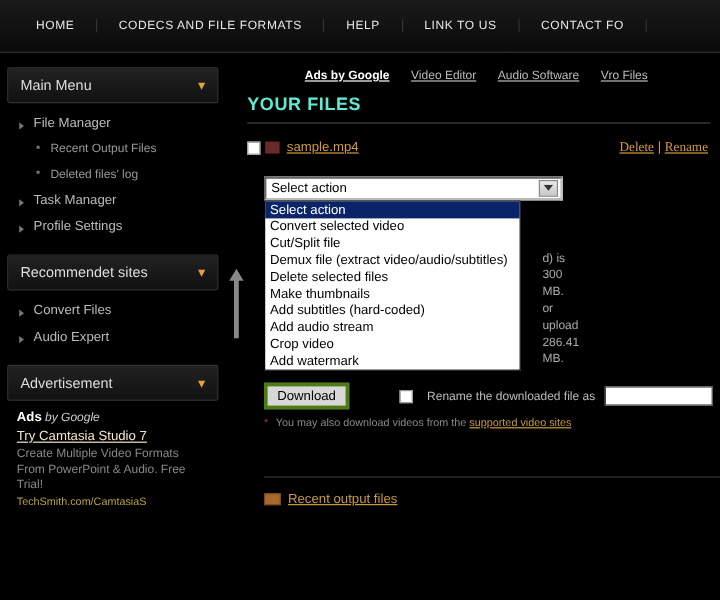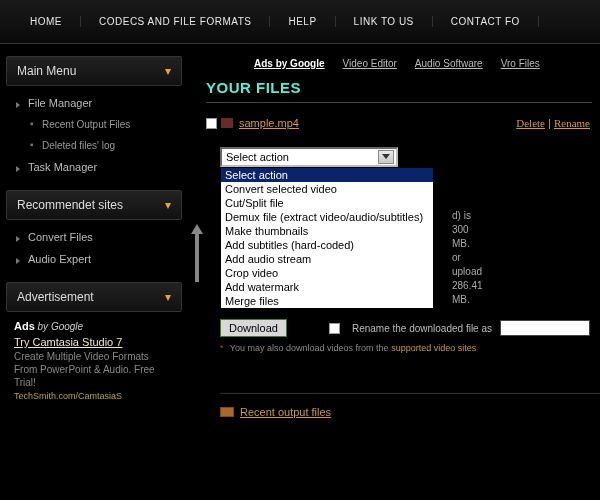--- a/index.html
+++ b/index.html
@@ -96,21 +96,21 @@
   .vid-ic {
     width: 12px; height: 10px; background:#6a2a2a; display:inline-block; margin-right:6px;
   }
   .file-name { color:#d49a3a; text-decoration: underline; font-size: 11px; }
   .file-acts { margin-left:auto; margin-right:10px; color:#d49a3a; font-size:11px;}
   .file-acts a { color:#d49a3a; text-decoration: underline; font-family: Liberation Serif, serif;}
   .arrow-col {
     position:absolute; left: 2px; top: 180px; color:#888;
   }
   .arrow-col svg { display:block; }
-  .dropdown-area { margin: 10px 0 0 14px; position: relative; width: 178px;}
+  .dropdown-area { margin: 10px 0 0 14px; position: relative; width: 249px;}
   .combo {
     border: 2px inset #bbb; background:#fff; height: 20px;
     display:flex; align-items:center; justify-content:space-between;
     padding: 0 2px 0 4px; color:#000; font-size: 11px;
   }
   .combo .btn {
     width: 16px; height: 14px; background: linear-gradient(#e8e8e8,#c8c8c8);
     border:1px solid #888; display:flex; align-items:center; justify-content:center;
   }
   .combo-list {
@@ -124,29 +124,29 @@
   .cursor {
     position:absolute; left: 226px; top: 24px; z-index: 20;
     font-size: 14px; color:#000;
   }
   .hint {
     position:absolute; left: 232px; top: 62px; color:#aaa; font-size: 10px; line-height: 1.4;
     max-width: 160px;
   }
   .below-drop { margin-top: 152px; margin-left: 14px; }
   .btn-grey {
-    background:#d8d8d8; border:1px solid #4d7c0f; padding: 2px 8px; font-size:11px; color:#000;
+    background:#d8d8d8; border:3px solid #4d7c0f; padding: 2px 8px; font-size:11px; color:#000;
     display:inline-block;
     text-align:right;
   }
   .rename-row { display:flex; align-items:center; gap:8px; }
   .rename-row .lab { color:#bbb; font-size: 10px; }
   .input-white { background:#fff; border:1px solid #444; height:16px; width:90px;}
   .note { font-size: 9px; color:#888; margin-top: 6px; margin-left: 14px;}
-  .note a { color:#c79a3f; }
+  .note a { color:#c79a3f; text-decoration: underline;}
   .star { color:#c0392b; margin-right:4px;}
   .recent-row {
     margin: 40px 0 0 14px; display:flex; align-items:center; gap:6px;
     border-top: 1px solid #333; padding-top: 12px;
   }
   .folder-ic { width:14px; height:10px; background:#a86a2a; border:1px solid #7a4a1a;}
   .recent-row a { color:#c79a3f; text-decoration: underline; font-size: 11px;}
 </style>
 </head>
 <body>
@@ -164,20 +164,21 @@
 
     <div class="panel-head">
       <span>Main Menu</span>
       <span class="chev">▾</span>
     </div>
     <ul class="sub-list">
       <li>File Manager</li>
       <li class="sub">Recent Output Files</li>
       <li class="sub">Deleted files' log</li>
       <li>Task Manager</li>
+      <li>Profile Settings</li>
     </ul>
 
     <div class="panel-head">
       <span>Recommendet sites</span>
       <span class="chev">▾</span>
     </div>
     <ul class="sub-list">
       <li>Convert Files</li>
       <li>Audio Expert</li>
     </ul>
@@ -231,26 +232,26 @@
           <svg width="8" height="6">
               <path d="M0 0 L8 0 L4 5 Z" fill="#333"></path>
             </svg>
         </span>
       </div>
       <div class="combo-list">
         <div class="opt hl">Select action</div>
         <div class="opt">Convert selected video</div>
         <div class="opt">Cut/Split file</div>
         <div class="opt">Demux file (extract video/audio/subtitles)</div>
+        <div class="opt">Delete selected files</div>
         <div class="opt">Make thumbnails</div>
         <div class="opt">Add subtitles (hard-coded)</div>
         <div class="opt">Add audio stream</div>
         <div class="opt">Crop video</div>
         <div class="opt">Add watermark</div>
-        <div class="opt">Merge files</div>
       </div>
       <span class="cursor">↖</span>
       <div class="hint">
         <span>d) is 300 MB.</span><br>
         <span>or upload 286.41 MB.</span>
       </div>
     </div>
 
     <div class="below-drop">
       <div class="rename-row">

